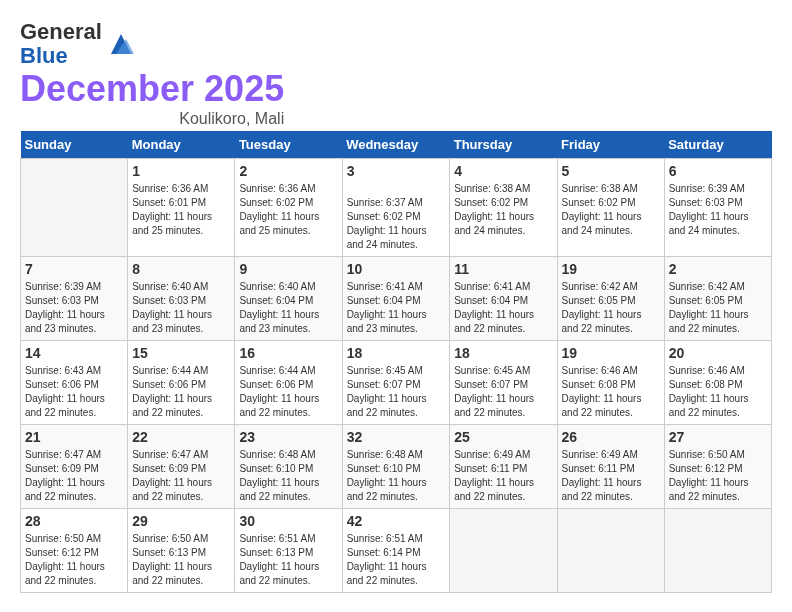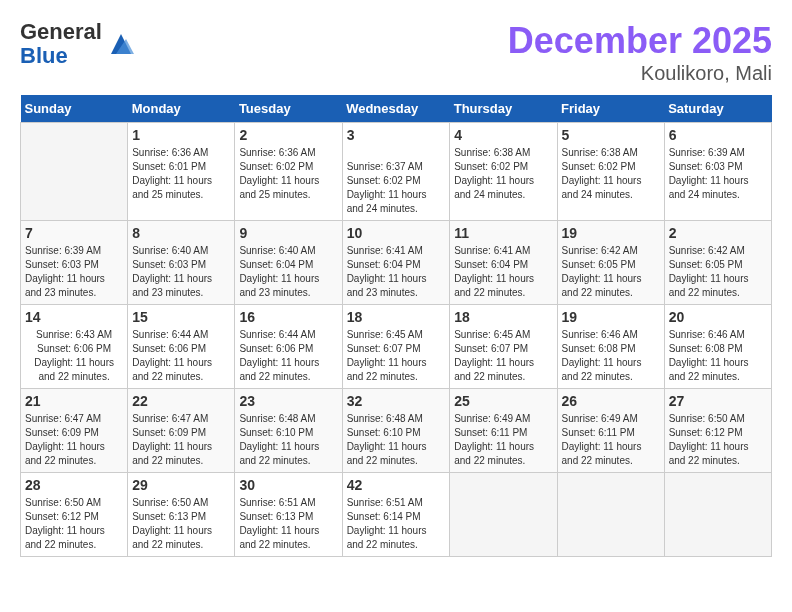--- a/index.html
+++ b/index.html
@@ -7,21 +7,22 @@
       font-family: Arial, sans-serif;
       background: #fff;
       width: 792px;
       min-height: 612px;
       padding: 20px;
     }
     .header {
       display: flex;
       justify-content: space-between;
       align-items: flex-start;
-      margin-bottom: 10px;
+      margin-bottom: 3px;
+      flex-direction: column;
     }
     .logo {
       display: flex;
       align-items: center;
     }
     .logo-text {
       font-size: 22px;
       font-weight: bold;
       line-height: 1.1;
     }
@@ -34,21 +35,21 @@
     }
     .title-section {
       text-align: right;
     }
     .month-title {
       font-size: 36px;
       font-weight: bold;
       color: #8b5cf6;
     }
     .location {
-      font-size: 20px;
+      font-size: 16px;
       color: #555;
     }
     table {
       width: 100%;
       border-collapse: collapse;
       font-size: 11px;
     }
     thead tr th {
       background-color: #1a5fb4;
       color: white;
@@ -197,21 +198,21 @@
         <td>
           <span class="day-number">2</span>
           <div class="day-info" style="white-space: pre-line;">Sunrise: 6:42 AM
 Sunset: 6:05 PM
 Daylight: 11 hours and 22 minutes.</div>
         </td>
       </tr>
       <tr>
         <td>
           <span class="day-number">14</span>
-          <div class="day-info" style="white-space: pre-line; text-align: center;">Sunrise: 6:43 AM
+          <div class="day-info" style="white-space: pre-line;">Sunrise: 6:43 AM
 Sunset: 6:06 PM
 Daylight: 11 hours and 22 minutes.</div>
         </td>
         <td>
           <span class="day-number">15</span>
           <div class="day-info" style="white-space: pre-line;">Sunrise: 6:44 AM
 Sunset: 6:06 PM
 Daylight: 11 hours and 22 minutes.</div>
         </td>
         <td>

